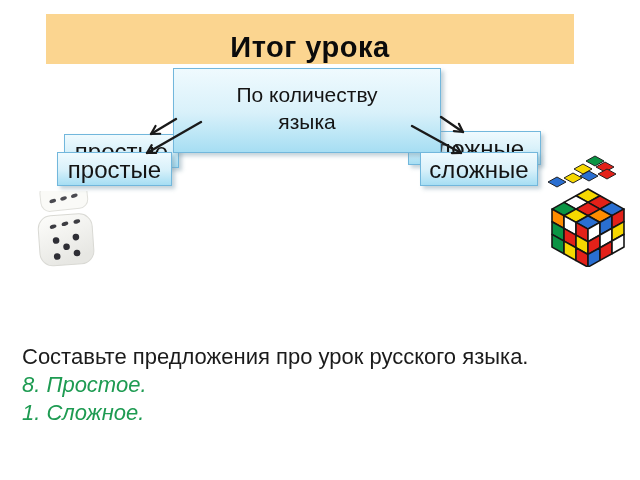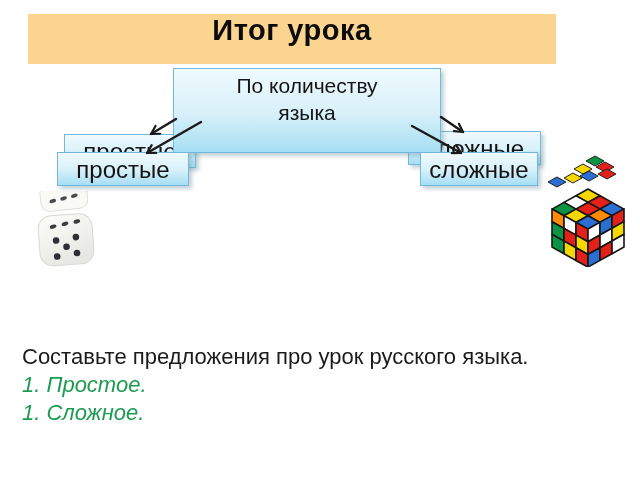--- a/index.html
+++ b/index.html
@@ -9,25 +9,25 @@
   .slide {
     position: relative;
     width: 640px;
     height: 480px;
     background: #ffffff;
     overflow: hidden;
   }
 
   .title-banner {
     position: absolute;
-    left: 28px; top: 14px;
+    left: 46px; top: 14px;
     width: 528px; height: 50px;
     background: #FBD590;
     display: flex;
-    align-items: flex-start;
+    align-items: flex-end;
     justify-content: center;
   }
   .title-banner .title-text {
     font-size: 29px;
     font-weight: 700;
     color: #0b0b0b;
     letter-spacing: 0.5px;
   }
 
   .bluebox {
@@ -38,25 +38,25 @@
     color: #141414;
     text-align: center;
   }
 
   .root-box {
     left: 173px; top: 68px;
     width: 268px; height: 85px;
     z-index: 20;
     font-size: 21px;
     line-height: 27px;
-    padding-top: 3px;
+    padding-top: 12px;
   }
 
   .leaf {
-    width: 132px; height: 34px;
+    width: 115px; height: 34px;
     font-size: 24px;
     line-height: 33px;
     white-space: nowrap;
   }
   .leaf-back-left  { left: 64px;  top: 134px; z-index: 10; }
   .leaf-front-left { left: 57px;  top: 152px; z-index: 25; }
   .leaf-back-right { left: 408px; top: 131px; width: 133px; z-index: 10; }
   .leaf-front-right{ left: 420px; top: 152px; width: 118px; z-index: 25; }
 
   .arrow-overlay {
@@ -198,17 +198,17 @@
       <rect x="1" y="1" width="1" height="1" fill="#FFFFFF" vector-effect="non-scaling-stroke"></rect>
       <rect x="2" y="1" width="1" height="1" fill="#F6D800" vector-effect="non-scaling-stroke"></rect>
       <rect x="0" y="2" width="1" height="1" fill="#2A6FD1" vector-effect="non-scaling-stroke"></rect>
       <rect x="1" y="2" width="1" height="1" fill="#E32119" vector-effect="non-scaling-stroke"></rect>
       <rect x="2" y="2" width="1" height="1" fill="#FFFFFF" vector-effect="non-scaling-stroke"></rect>
     </g>
   </svg>
 
   <div class="task-block">
     <div class="task-intro">Составьте предложения про урок русского языка.</div>
-    <div class="task-item">1. Простое.</div>
+    <div class="task-item">8. Простое.</div>
     <div class="task-item">1. Сложное.</div>
   </div>
 
 </div>
 
 </body></html>

